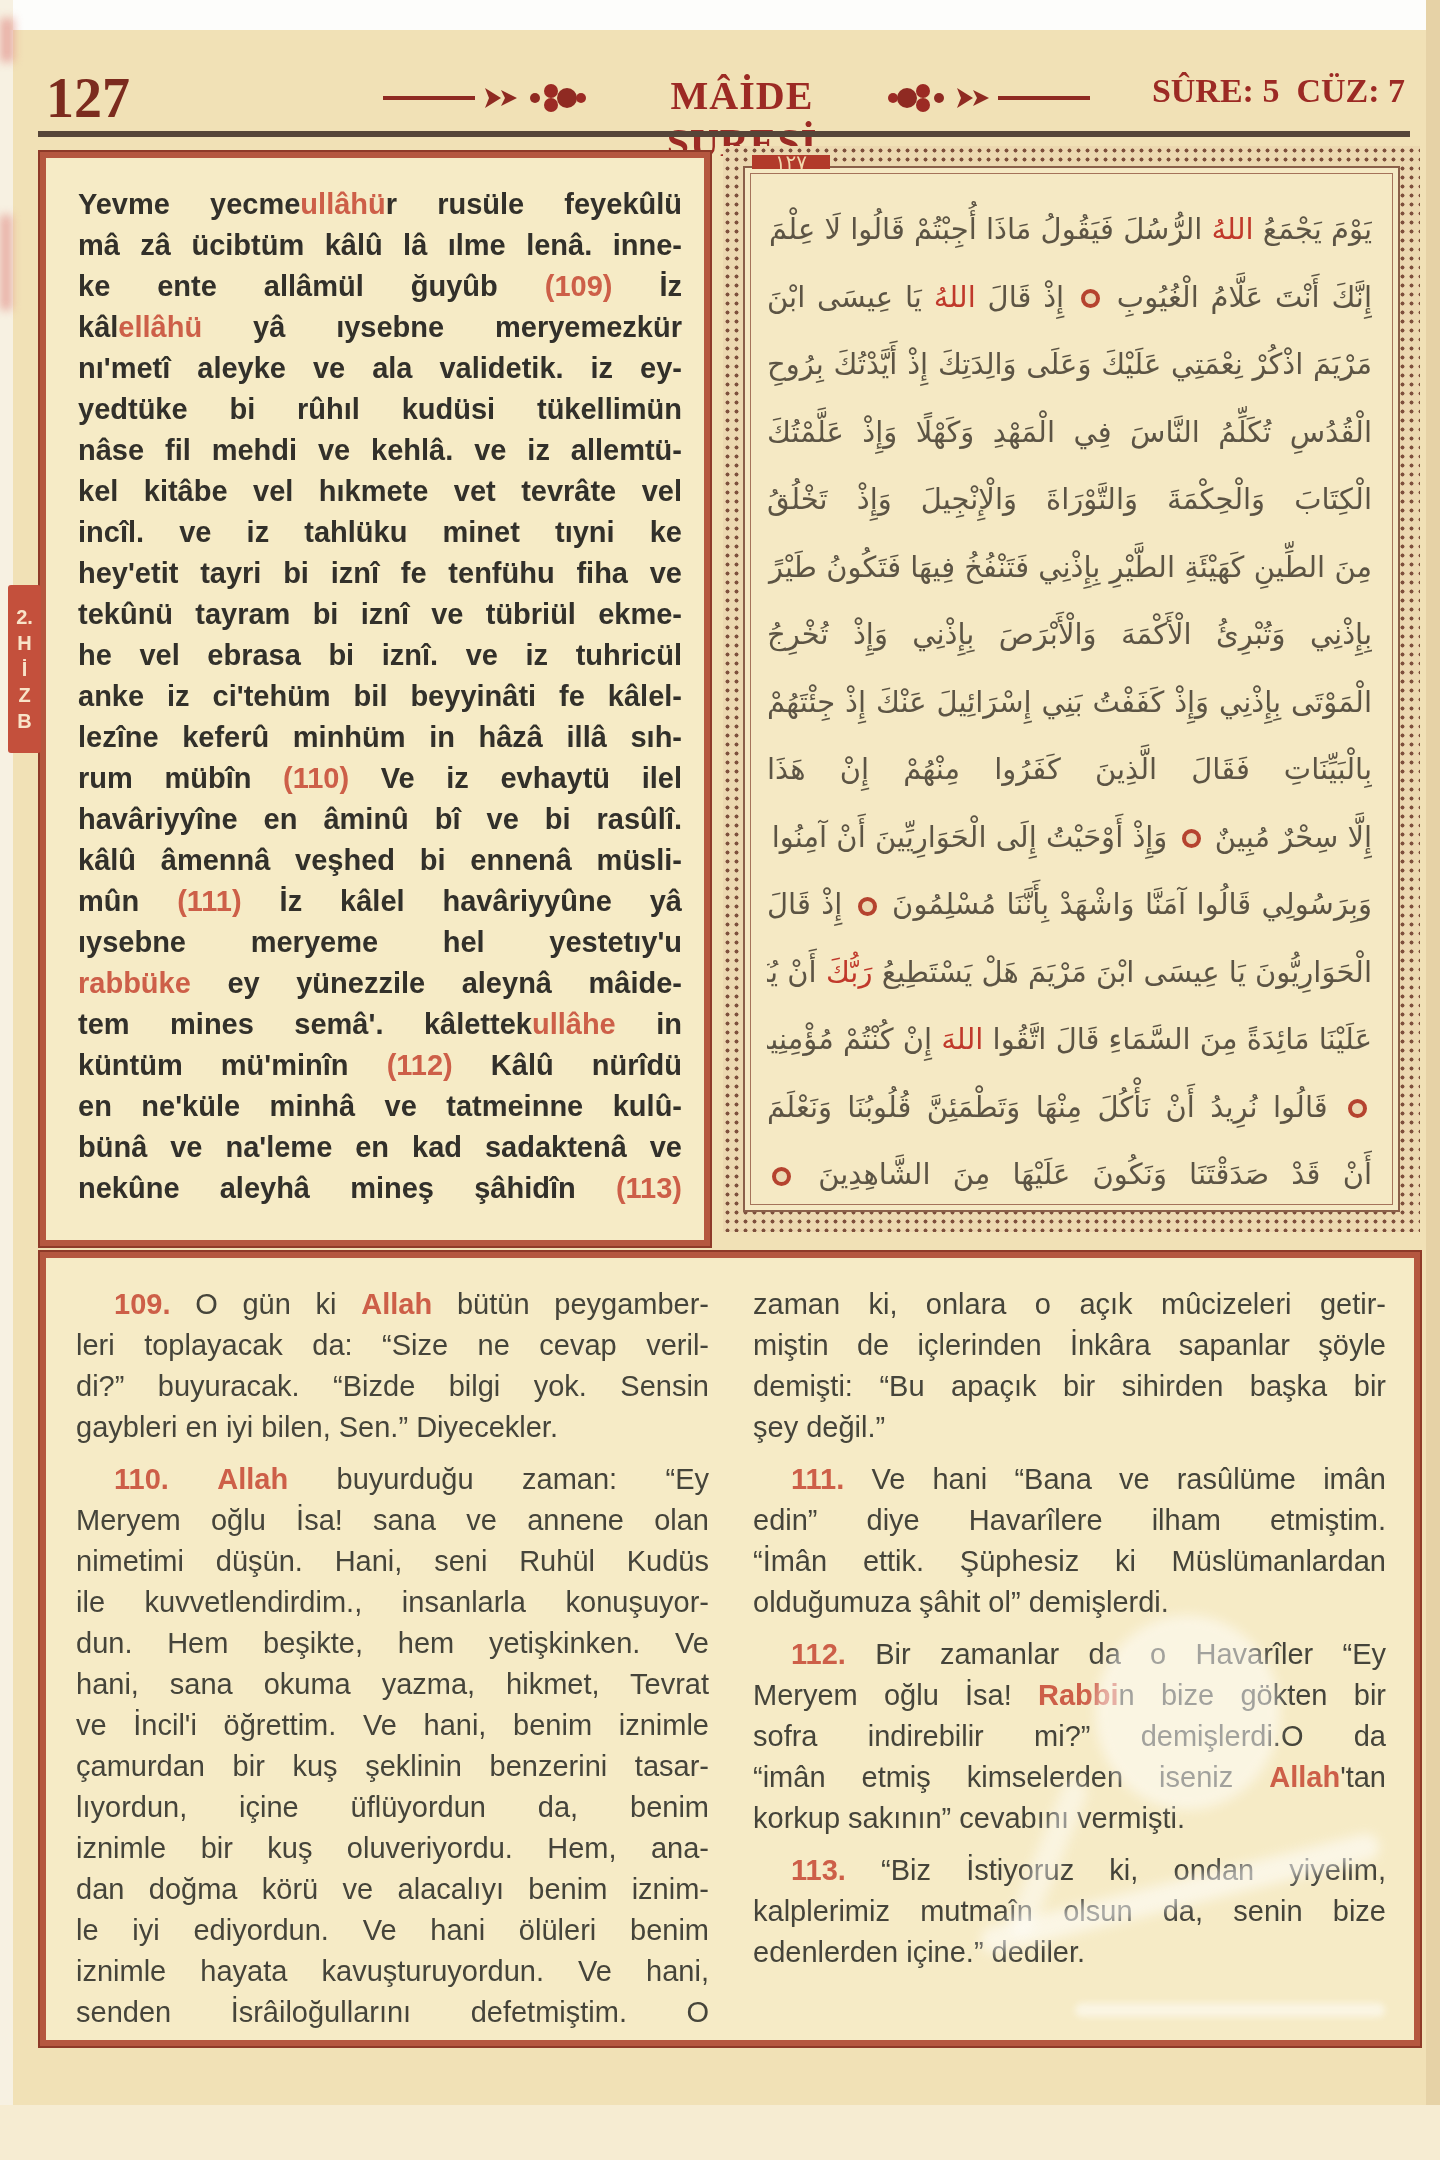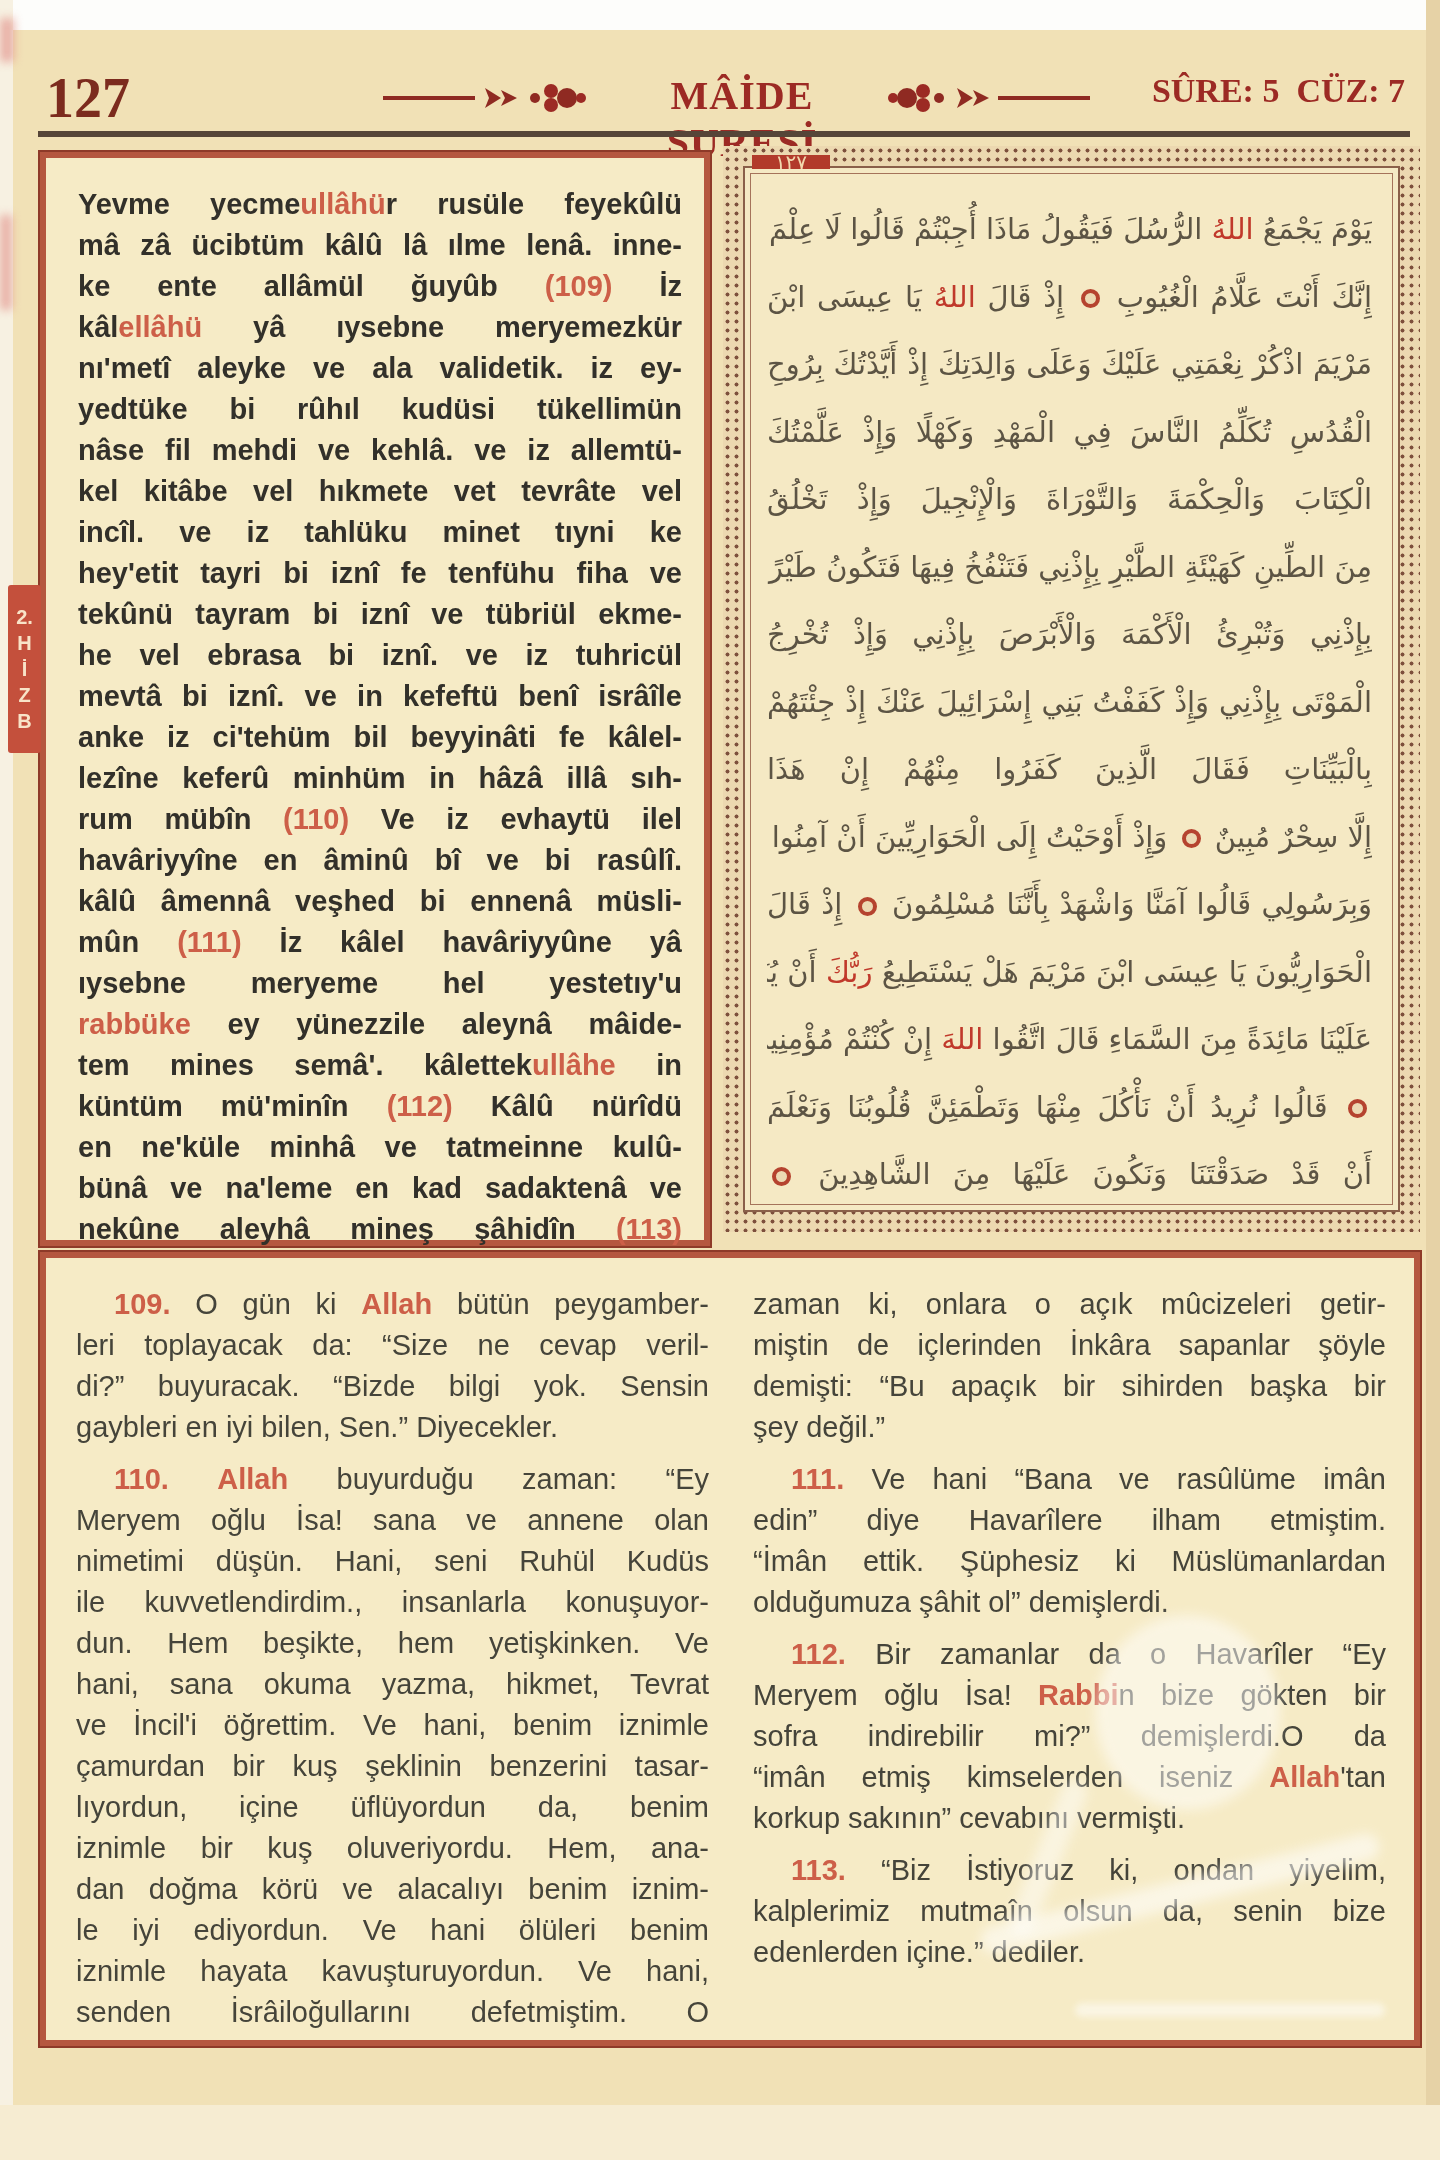--- a/index.html
+++ b/index.html
@@ -121,21 +121,20 @@
       <div class="ln"><span>ke ente allâmül ğuyûb </span><span class="rd">(109)</span><span> İz</span></div>
       <div class="ln"><span>kâl</span><span class="rd">ellâhü</span><span> yâ ıysebne meryemezkür</span></div>
       <div class="ln"><span>nı'metî aleyke ve ala validetik. iz ey-</span></div>
       <div class="ln"><span>yedtüke bi rûhıl kudüsi tükellimün</span></div>
       <div class="ln"><span>nâse fil mehdi ve kehlâ. ve iz allemtü-</span></div>
       <div class="ln"><span>kel kitâbe vel hıkmete vet tevrâte vel</span></div>
       <div class="ln"><span>incîl. ve iz tahlüku minet tıyni ke</span></div>
       <div class="ln"><span>hey'etit tayri bi iznî fe tenfühu fiha ve</span></div>
       <div class="ln"><span>tekûnü tayram bi iznî ve tübriül ekme-</span></div>
       <div class="ln"><span>he vel ebrasa bi iznî. ve iz tuhricül</span></div>
-      <div class="ln"><span>mevtâ bi iznî. ve in kefeftü benî isrâîle</span></div>
       <div class="ln"><span>anke iz ci'tehüm bil beyyinâti fe kâlel-</span></div>
       <div class="ln"><span>lezîne keferû minhüm in hâzâ illâ sıh-</span></div>
       <div class="ln"><span>rum mübîn </span><span class="rd">(110)</span><span> Ve iz evhaytü ilel</span></div>
       <div class="ln"><span>havâriyyîne en âminû bî ve bi rasûlî.</span></div>
       <div class="ln"><span>kâlû âmennâ veşhed bi ennenâ müsli-</span></div>
       <div class="ln"><span>mûn </span><span class="rd">(111)</span><span> İz kâlel havâriyyûne yâ</span></div>
       <div class="ln"><span>ıysebne meryeme hel yestetıy'u</span></div>
       <div class="ln"><span class="rd">rabbüke</span><span> ey yünezzile aleynâ mâide-</span></div>
       <div class="ln"><span>tem mines semâ'. kâlettek</span><span class="rd">ullâhe</span><span> in</span></div>
       <div class="ln"><span>küntüm mü'minîn </span><span class="rd">(112)</span><span> Kâlû nürîdü</span></div>

